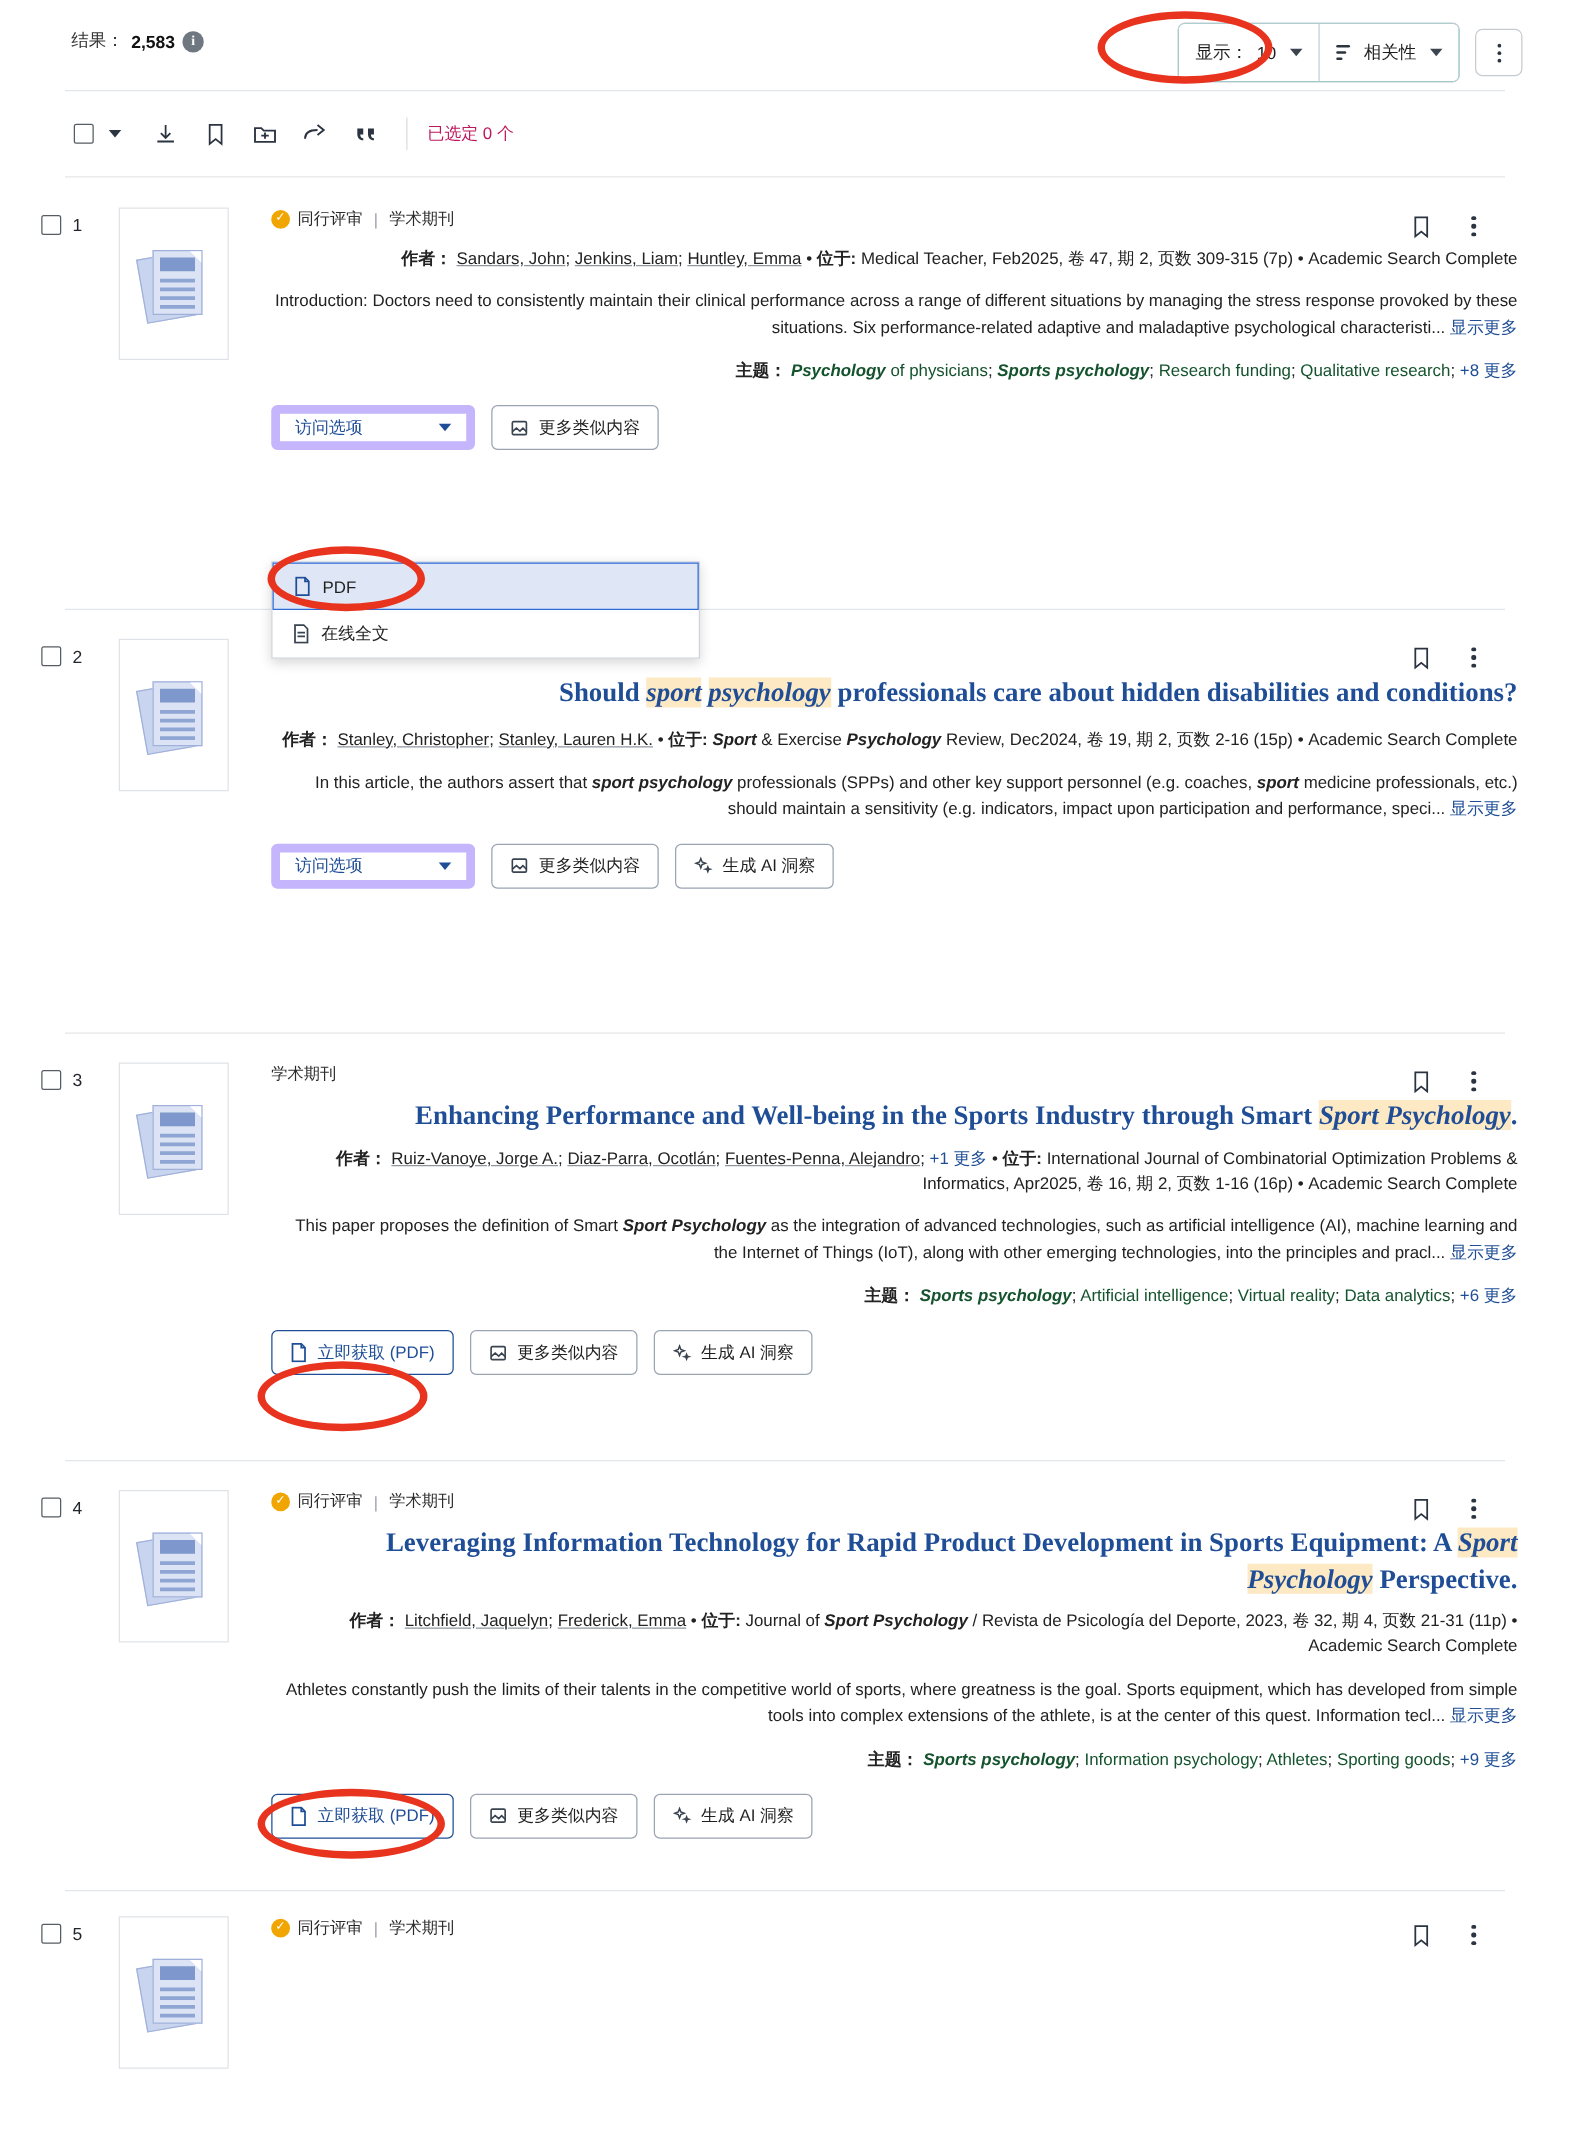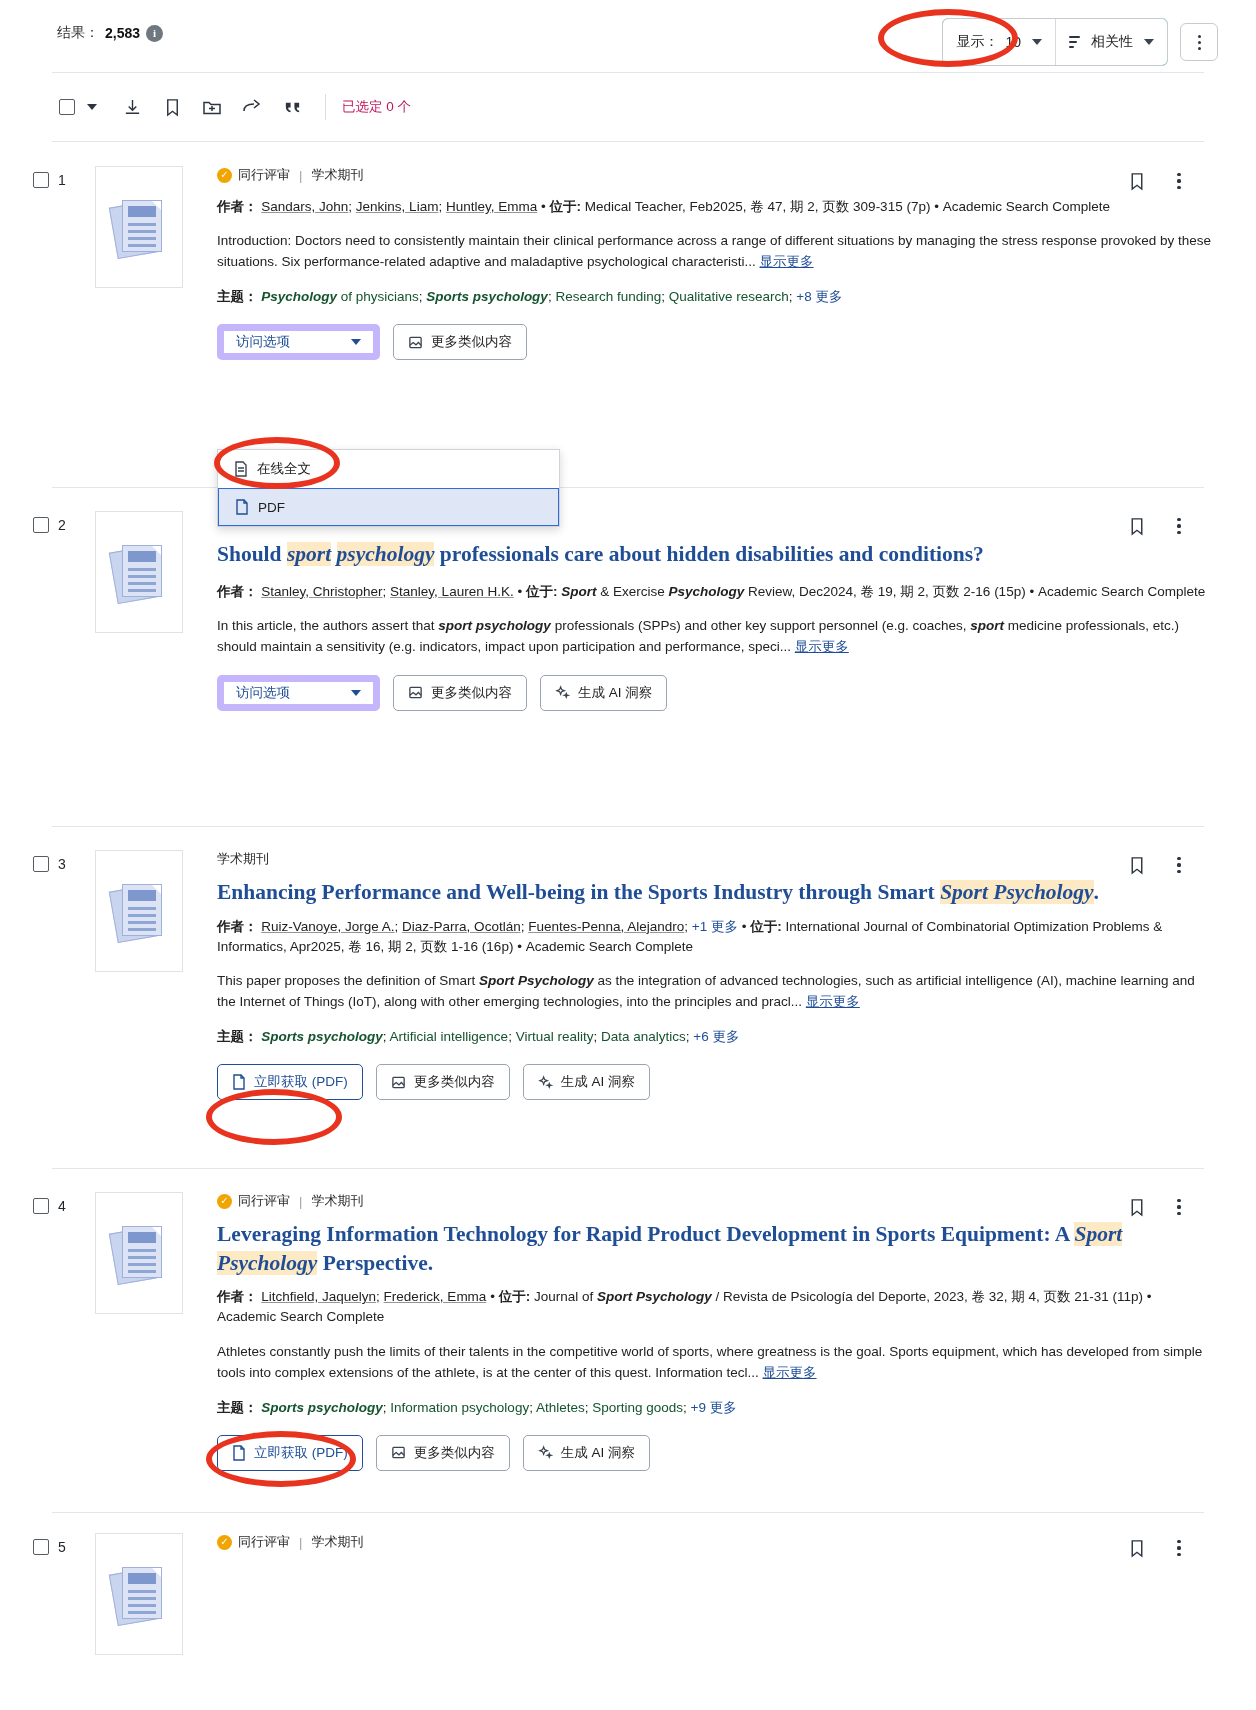--- a/index.html
+++ b/index.html
@@ -4,21 +4,21 @@
 <style>
   * { box-sizing: border-box; }
   html, body {
     margin: 0; padding: 0;
     width: 1256px; height: 1710px;
     background: #ffffff;
     font-family: "Liberation Sans", sans-serif;
     color: #1a1a1a;
     overflow: hidden;
   }
-  .page { position: relative; width: 1256px; height: 1710px; }
+  .page { position: relative; width: 1256px; height: 1710px; text-align: right; }
 
   
   .topbar {
     position: absolute; left: 0; top: 0; width: 1256px; height: 72px;
   }
   .results-count {
     position: absolute; left: 57px; top: 24px;
     font-size: 14px; color: #333; display: flex; align-items: center; gap: 6px;
   }
   .results-count .num { font-weight: 700; color: #111; }
@@ -134,21 +134,21 @@
   }
   .hl { background: #fde9c4; font-style: italic; }
   .it { font-style: italic; }
 
   .authors { margin-top: 13px; font-size: 13.5px; line-height: 1.5; color: #222; }
   .authors .lbl { font-weight: 700; }
   .authors a { color: #222; text-decoration: underline; text-decoration-color: #8f969d; cursor: pointer; }
   .blue-link { color: #1f4e96; text-decoration: none; cursor: pointer; }
 
   .abstract { margin-top: 14px; font-size: 13.5px; line-height: 1.55; color: #222; }
-  .showmore { color: #1f4e96; text-decoration: underline; cursor: pointer; }
+  .showmore { color: #1f4e96; cursor: pointer; }
 
   .subjects { margin-top: 14px; font-size: 13.5px; line-height: 1.5; color: #222; }
   .subjects .lbl { font-weight: 700; }
   .subjects a { color: #14532d; text-decoration-color: #8f969d; cursor: pointer; }
 
   .actions { margin-top: 17px; display: flex; align-items: center; gap: 13px; }
   .btn {
     display: inline-flex; align-items: center; gap: 8px; height: 36px; padding: 0 14px;
     border: 1px solid #9aa4b2; border-radius: 5px; background: #fff;
     font-size: 13.5px; color: #1f1f1f; cursor: pointer; white-space: nowrap;
@@ -347,37 +347,37 @@
                 <path d="M2 11l3.5-3 3 2.5L11 8l3 3"></path>
               </svg>
           </span>
           <span>更多类似内容</span>
         </div>
       </div>
     </div>
   </div>
 
   <div class="dropdown">
+    <div class="dd-item sel">
+      <span class="ic">
+        <svg width="14" height="16" viewBox="0 0 14 16" fill="none" stroke="#1f4e96" stroke-width="1.4">
+            <path d="M2 1h7l3 3v11H2z"></path>
+            <path d="M9 1v3h3"></path>
+          </svg>
+      </span>
+      <span>PDF</span>
+    </div>
     <div class="dd-item">
       <span class="ic">
         <svg width="14" height="16" viewBox="0 0 14 16" fill="none" stroke="#3a4350" stroke-width="1.4">
             <path d="M2 1h7l3 3v11H2z"></path>
             <path d="M4 7h6M4 10h6"></path>
           </svg>
       </span>
       <span>在线全文</span>
-    </div>
-    <div class="dd-item sel">
-      <span class="ic">
-        <svg width="14" height="16" viewBox="0 0 14 16" fill="none" stroke="#1f4e96" stroke-width="1.4">
-            <path d="M2 1h7l3 3v11H2z"></path>
-            <path d="M9 1v3h3"></path>
-          </svg>
-      </span>
-      <span>PDF</span>
     </div>
   </div>
 
   <div class="divider" style="top:487px;"></div>
 
   <div class="result" style="top:511px;">
     <div class="res-checkwrap">
       <div class="res-check"></div>
       <span class="res-num">2</span>
     </div>

